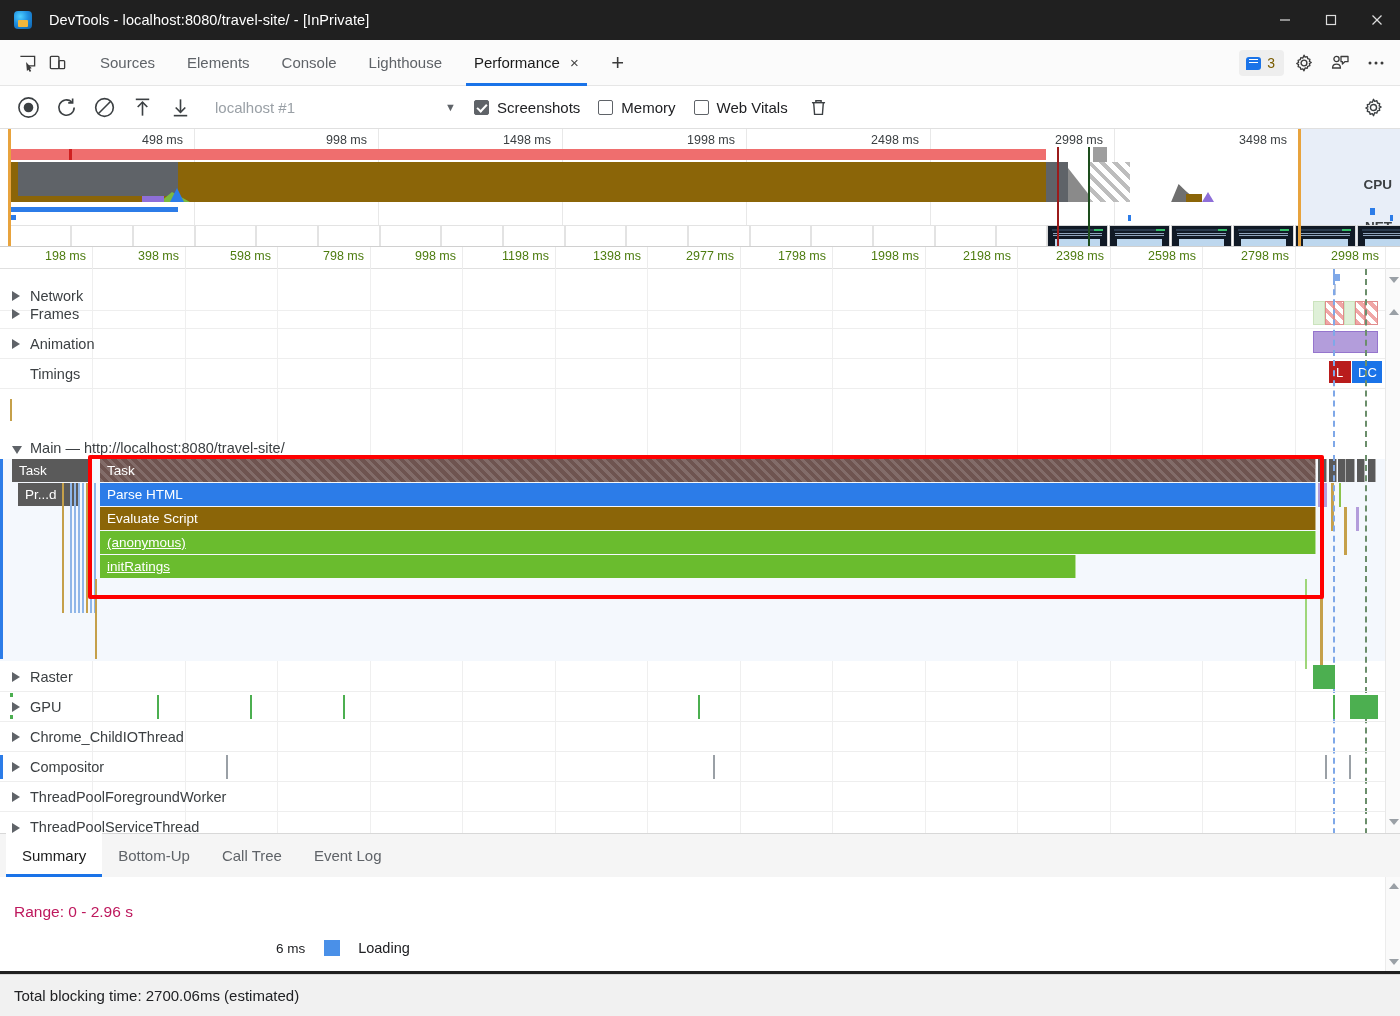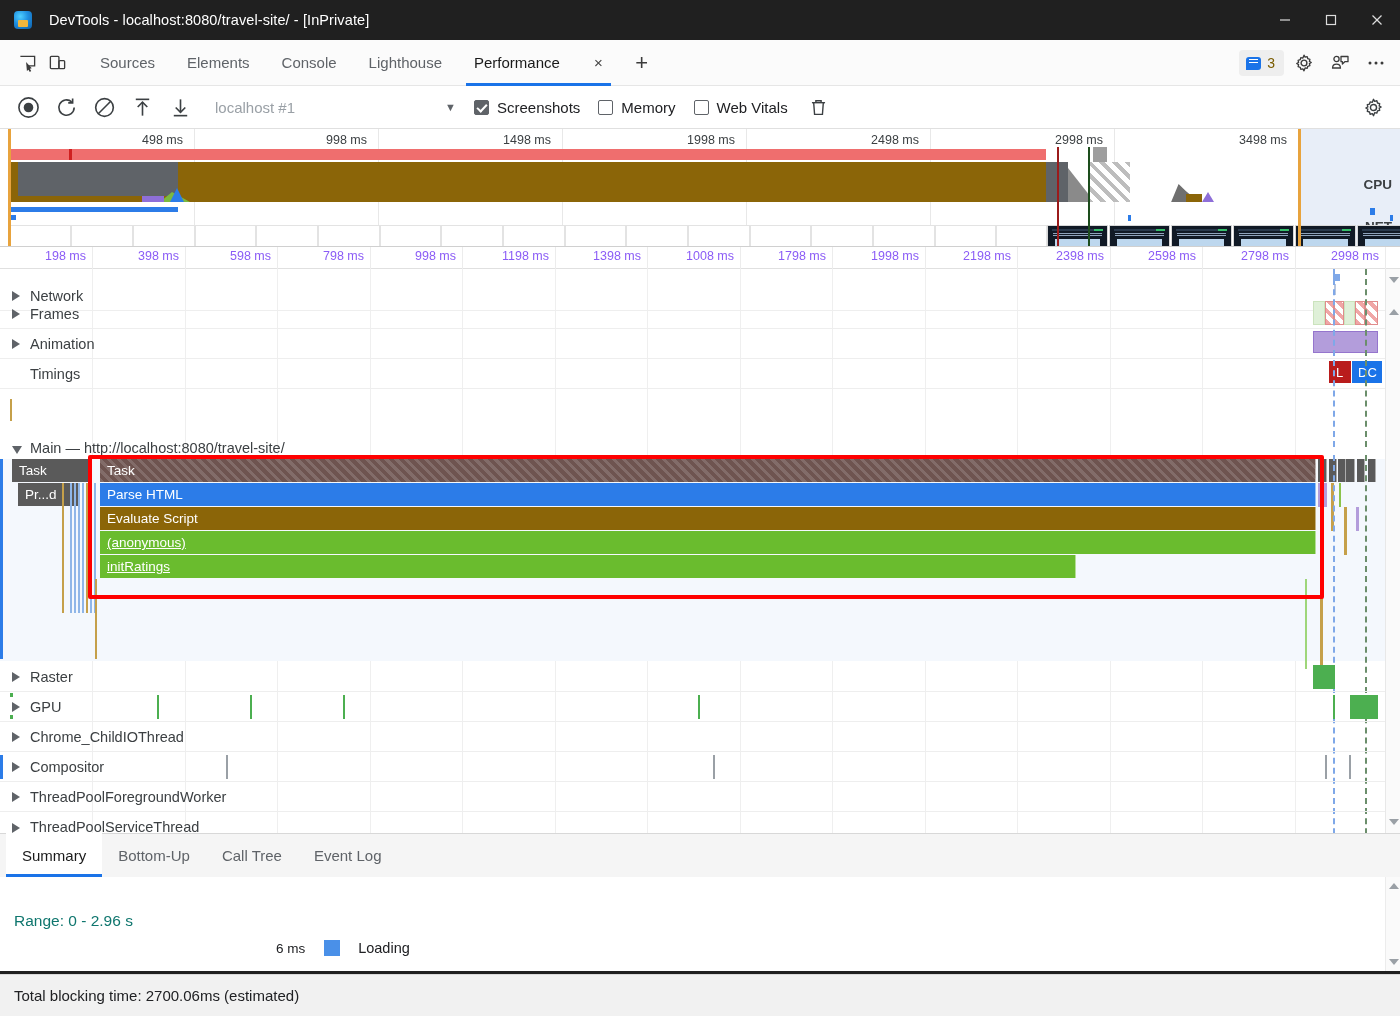--- a/index.html
+++ b/index.html
@@ -54,21 +54,21 @@
   .tb-tool {
     width: 30px; height: 30px; display: flex; align-items: center; justify-content: center;
     color: #3b3b3b; flex: none;
   }
   .tb-tool:first-child { margin-left: 12px; }
   .tabs { display: flex; align-items: center; height: 46px; margin-left: 12px; }
   .tab {
     height: 46px; display: flex; align-items: center; padding: 0 16px;
     color: #5f6368; font-size: 15px; position: relative; white-space: nowrap;
   }
-  .tab.active { color: #1a1a1a; gap: 24px; }
+  .tab.active { color: #1a1a1a; }
   .tab.active::after {
     content: ""; position: absolute; left: 8px; right: 8px; bottom: 0;
     height: 3px; background: #1a73e8;
   }
   .tab-close {
     margin-left: 10px; color: #444; font-size: 15px; line-height: 1;
   }
   .tab-plus {
     width: 30px; height: 30px; margin-left: 8px;
     display: flex; align-items: center; justify-content: center;
@@ -180,21 +180,21 @@
     clip-path: polygon(0 100%, 14% 30%, 30% 70%, 48% 10%, 68% 60%, 84% 25%, 100% 80%, 100% 100%);
   }
 
   
   .mainruler {
     position: relative; width: 1400px; height: 22px; background: #fff;
     border-bottom: 1px solid #e0e0e0;
   }
   .mr-tick { position: absolute; top: 0; height: 22px; border-left: 1px solid #ececec; }
   .mr-label {
-    position: absolute; top: 2px; font-size: 12.5px; color: #8b5cf6;
+    position: absolute; top: 2px; font-size: 12.5px; color: #4d7c0f;
     transform: translateX(-100%); padding-right: 6px; white-space: nowrap;
   }
 
   
   .tracks {
     position: relative; width: 1400px; height: 564px; background: #fff;
     overflow: hidden;
   }
   .grid-line { position: absolute; top: 0; bottom: 0; border-left: 1px solid #efefef; }
   .trackrow {
@@ -290,21 +290,21 @@
   .btab.active { background: #ffffff; color: #1a1a1a; }
   .btab.active::after {
     content: ""; position: absolute; left: 0; right: 0; bottom: 0; height: 3px; background: #1a73e8;
   }
 
   
   .summary {
     position: relative; width: 1400px; height: 94px; background: #fff; overflow: hidden;
   }
   .range-text {
-    position: absolute; left: 14px; top: 35px; font-size: 15.5px; color: #0f766e;
+    position: absolute; left: 14px; top: 26px; font-size: 15.5px; color: #be185d;
   }
   .legend-ms { font-size: 13.5px; color: #202124; }
   .legend-sw { width: 16px; height: 16px; background: #4a90e8; display: inline-block; vertical-align: -3px; margin: 0 14px; }
   .legend-label { font-size: 14.5px; color: #202124; }
   .sum-scroll {
     position: absolute; right: 0; top: 0; width: 15px; height: 94px;
     background: #fafafa; border-left: 1px solid #ececec;
   }
 
   
@@ -600,21 +600,21 @@
     <div class="mr-label" style="left:277px">598 ms</div>
   <div class="mr-tick" style="left:370px"></div>
     <div class="mr-label" style="left:370px">798 ms</div>
   <div class="mr-tick" style="left:462px"></div>
     <div class="mr-label" style="left:462px">998 ms</div>
   <div class="mr-tick" style="left:555px"></div>
     <div class="mr-label" style="left:555px">1198 ms</div>
   <div class="mr-tick" style="left:647px"></div>
     <div class="mr-label" style="left:647px">1398 ms</div>
   <div class="mr-tick" style="left:740px"></div>
-    <div class="mr-label" style="left:740px">1008 ms</div>
+    <div class="mr-label" style="left:740px">2977 ms</div>
   <div class="mr-tick" style="left:832px"></div>
     <div class="mr-label" style="left:832px">1798 ms</div>
   <div class="mr-tick" style="left:925px"></div>
     <div class="mr-label" style="left:925px">1998 ms</div>
   <div class="mr-tick" style="left:1017px"></div>
     <div class="mr-label" style="left:1017px">2198 ms</div>
   <div class="mr-tick" style="left:1110px"></div>
     <div class="mr-label" style="left:1110px">2398 ms</div>
   <div class="mr-tick" style="left:1202px"></div>
     <div class="mr-label" style="left:1202px">2598 ms</div>

